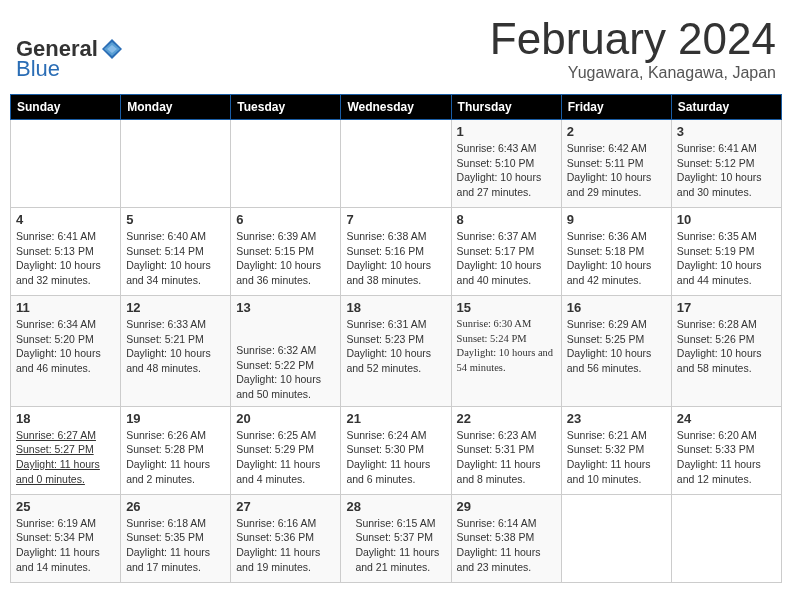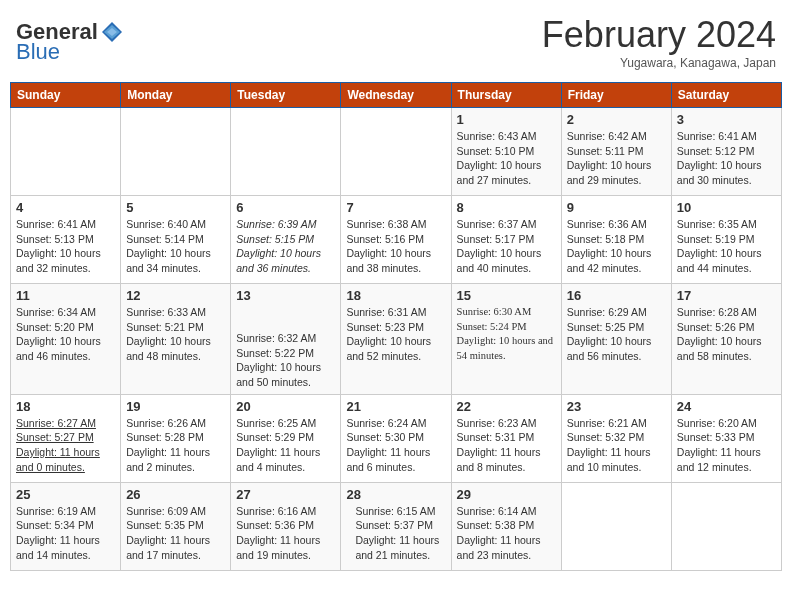--- a/index.html
+++ b/index.html
@@ -6,21 +6,21 @@
     body {
       font-family: Arial, sans-serif;
       background: #fff;
       width: 792px;
       min-height: 612px;
       padding: 10px;
     }
     .header {
       display: flex;
       justify-content: space-between;
-      align-items: center;
+      align-items: flex-end;
       margin-bottom: 8px;
       padding: 4px 6px;
     }
     .logo {
       display: flex;
       align-items: center;
       gap: 2px;
     }
     .logo-text-general {
       font-size: 22px;
@@ -34,36 +34,36 @@
     }
     .logo-icon {
       width: 24px;
       height: 24px;
       margin-left: 2px;
     }
     .title-block {
       text-align: right;
     }
     .title-block h1 {
-      font-size: 36px;
+      font-size: 44px;
       font-weight: normal;
       color: #333;
     }
     .title-block h2 {
-      font-size: 12px;
+      font-size: 16px;
       font-weight: normal;
       color: #555;
     }
     .calendar {
       width: 100%;
       border-collapse: collapse;
       font-size: 11px;
     }
     .calendar thead tr th {
-      background-color: #c2410c;
+      background-color: #000000;
       color: #fff;
       text-align: left;
       padding: 5px 6px;
       font-size: 12px;
       font-weight: bold;
       border: 1px solid #1a5da5;
     }
     .calendar tbody tr td {
       border: 1px solid #ccc;
       vertical-align: top;
@@ -162,21 +162,21 @@
 Daylight: 10 hours and 32 minutes.</div>
         </td>
         <td>
           <span class="day-number">5</span>
           <div class="day-info" style="white-space: pre-line;">Sunrise: 6:40 AM
 Sunset: 5:14 PM
 Daylight: 10 hours and 34 minutes.</div>
         </td>
         <td>
           <span class="day-number">6</span>
-          <div class="day-info" style="white-space: pre-line; font-style: italic;">Sunrise: 6:39 AM
+          <div class="day-info" style="white-space: pre-line;">Sunrise: 6:39 AM
 Sunset: 5:15 PM
 Daylight: 10 hours and 36 minutes.</div>
         </td>
         <td>
           <span class="day-number">7</span>
           <div class="day-info" style="white-space: pre-line;">Sunrise: 6:38 AM
 Sunset: 5:16 PM
 Daylight: 10 hours and 38 minutes.</div>
         </td>
         <td>
@@ -288,21 +288,21 @@
       </tr>
       <tr>
         <td>
           <span class="day-number">25</span>
           <div class="day-info" style="white-space: pre-line;">Sunrise: 6:19 AM
 Sunset: 5:34 PM
 Daylight: 11 hours and 14 minutes.</div>
         </td>
         <td>
           <span class="day-number">26</span>
-          <div class="day-info" style="white-space: pre-line;">Sunrise: 6:09 AM
+          <div class="day-info" style="white-space: pre-line;">Sunrise: 6:18 AM
 Sunset: 5:35 PM
 Daylight: 11 hours and 17 minutes.</div>
         </td>
         <td>
           <span class="day-number">27</span>
           <div class="day-info" style="white-space: pre-line;">Sunrise: 6:16 AM
 Sunset: 5:36 PM
 Daylight: 11 hours and 19 minutes.</div>
         </td>
         <td>

